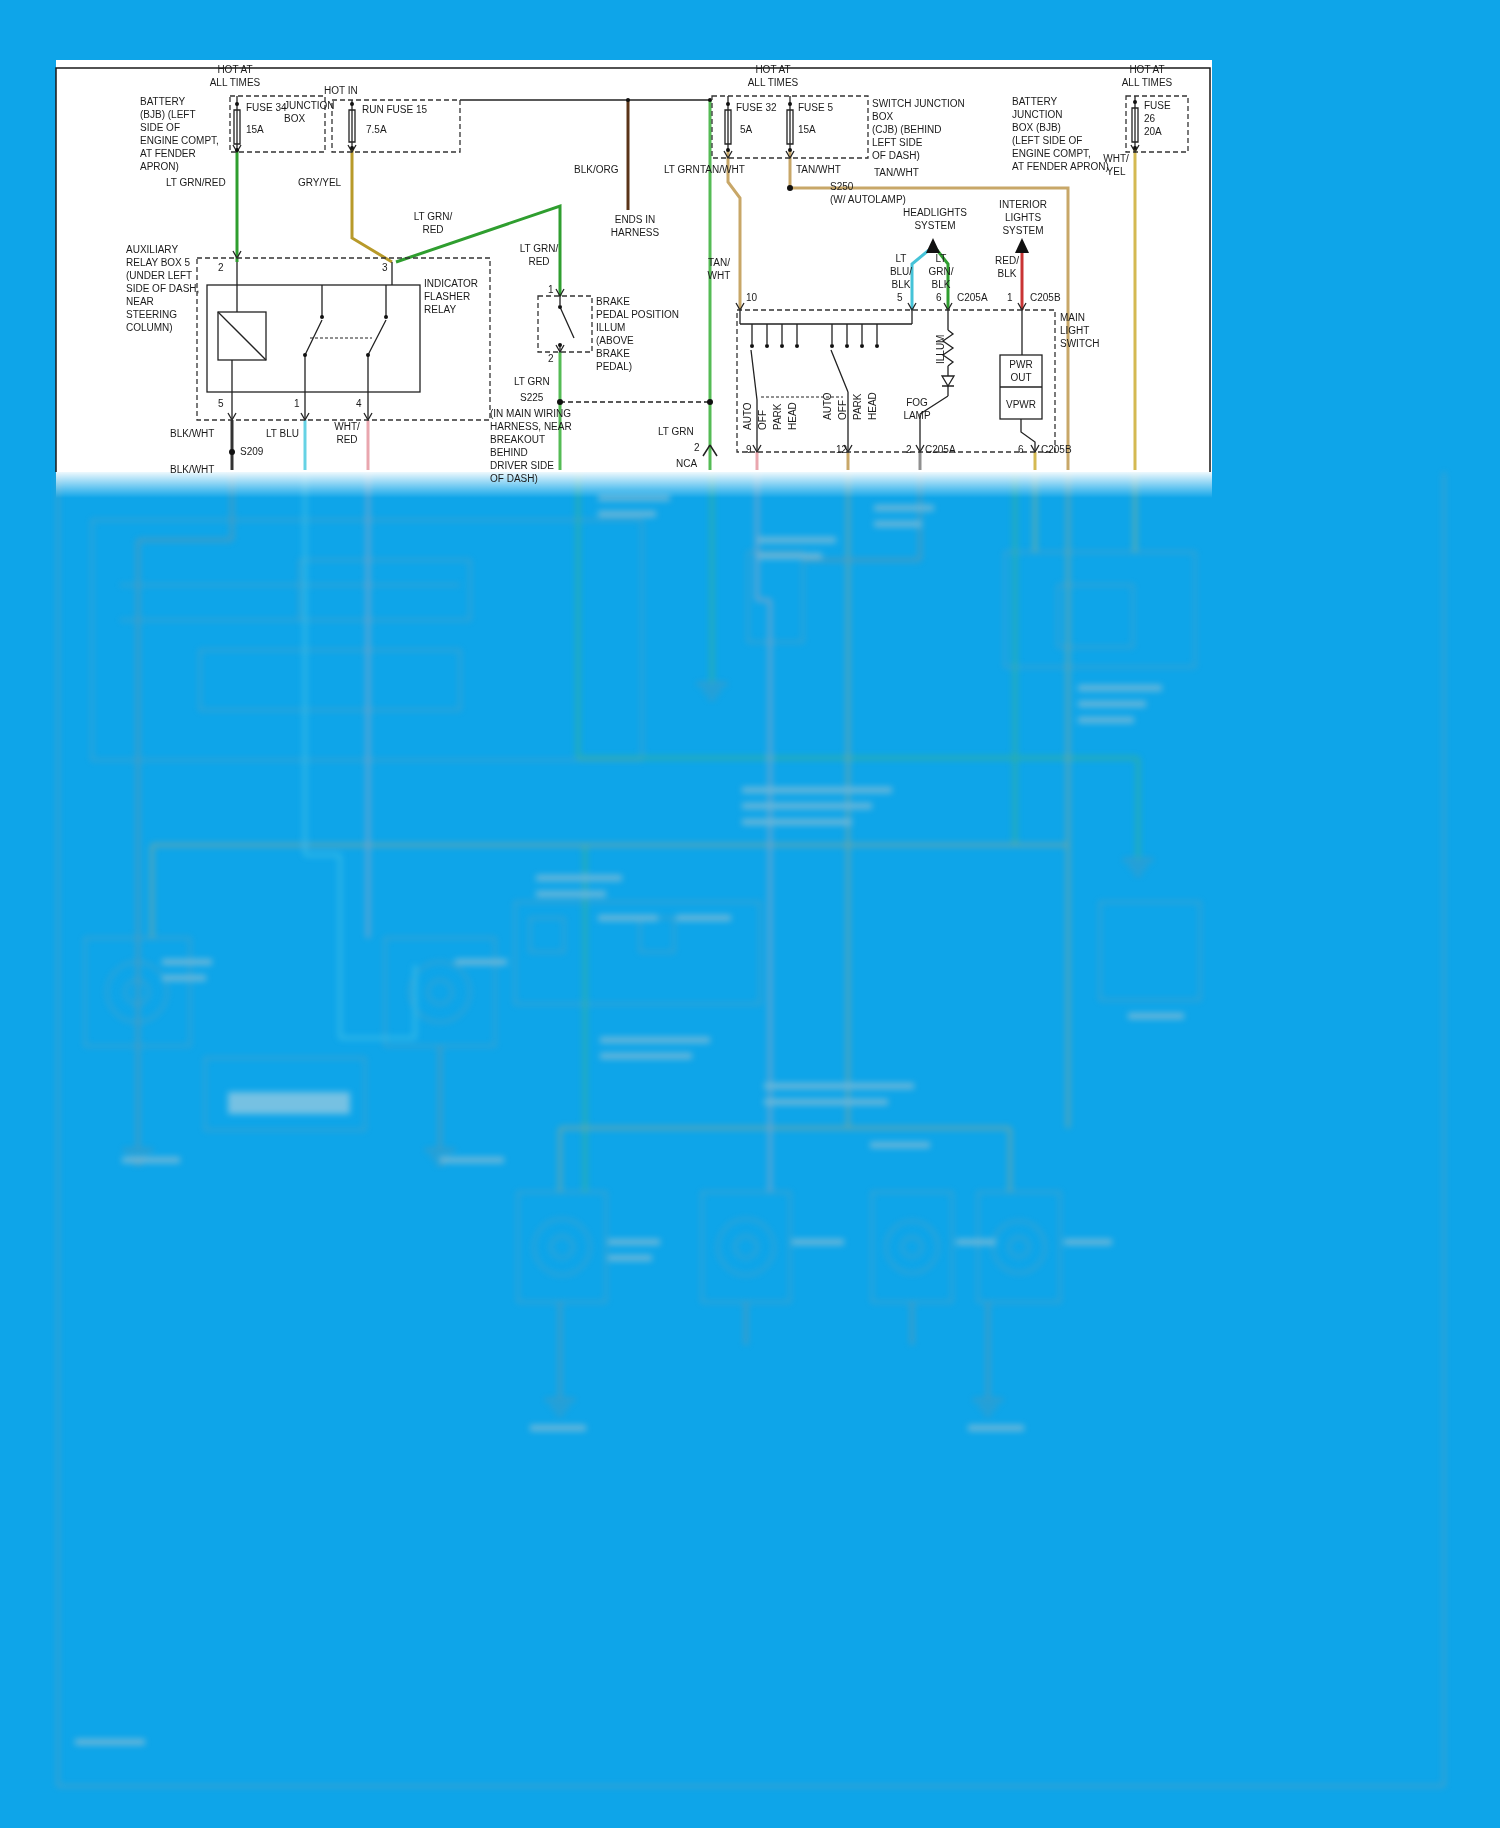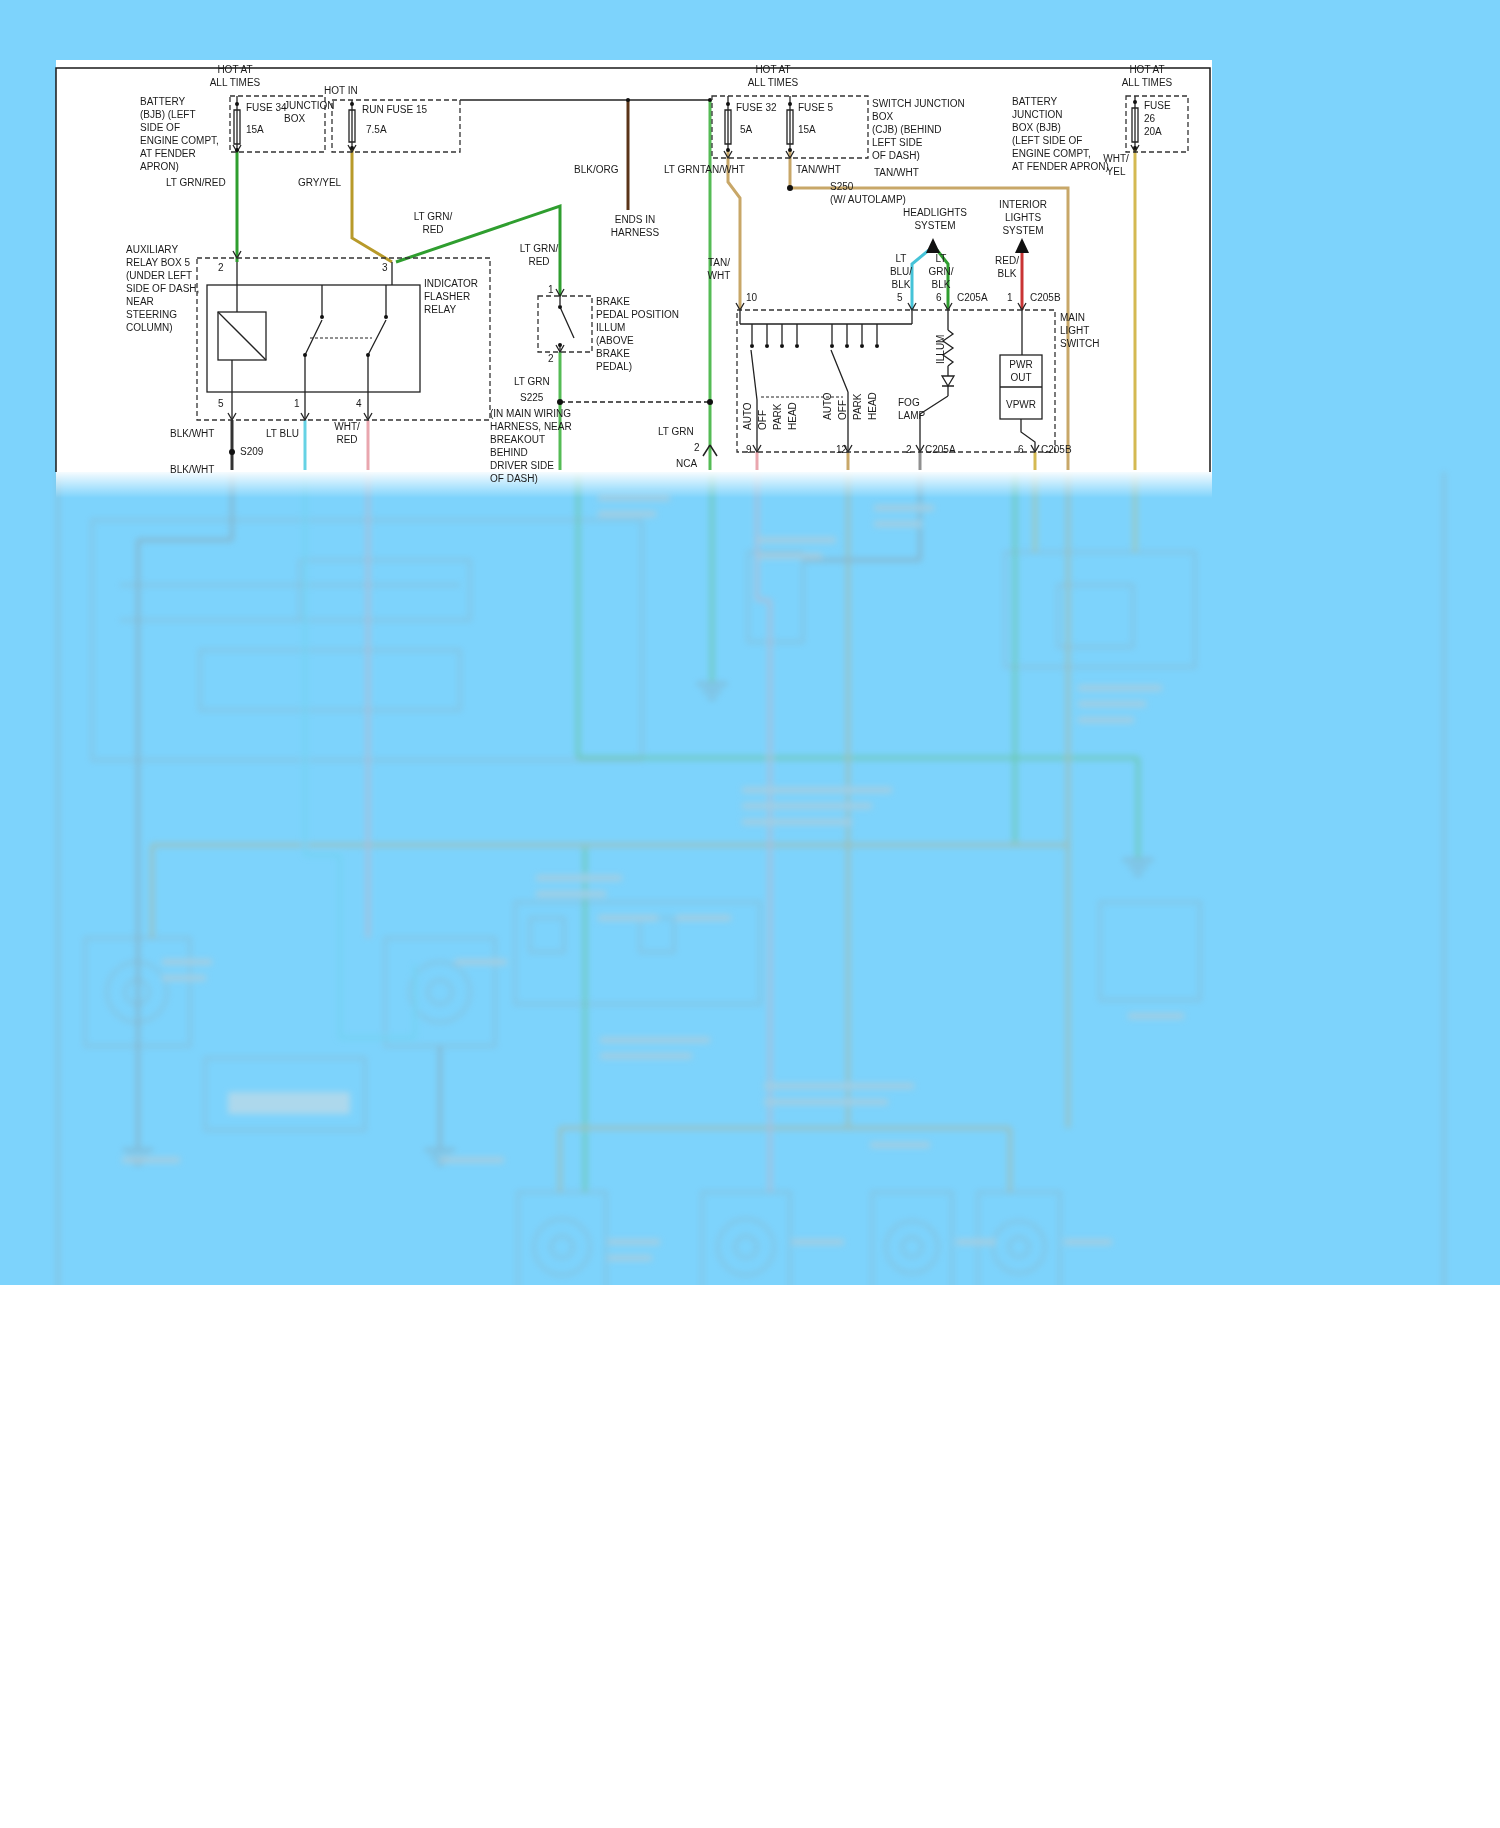--- a/index.html
+++ b/index.html
@@ -1,16 +1,16 @@
 <!DOCTYPE html>
 <html><head>
 <meta charset="utf-8">
 <style>
   html,body{margin:0;padding:0;background:#fff;}
-  .page{position:relative;width:1500px;height:1285px;background:#7dd3fc;overflow:hidden;
+  .page{position:relative;width:1500px;height:1828px;background:#0ea5e9;overflow:hidden;
         font-family:"Liberation Sans",sans-serif;}
   .page svg{position:absolute;left:0;top:0;}
   .labels{position:absolute;left:0;top:0;width:1500px;height:1828px;pointer-events:none;}
   .lbl{position:absolute;font:10px/1.3 "Liberation Sans",sans-serif;color:#1a1a1a;
        white-space:pre-line;}
   .rot{transform:rotate(-90deg);transform-origin:0 0;white-space:nowrap;}
 </style>
 </head>
 <body>
 
@@ -272,21 +272,21 @@
 SWITCH</div>
   <div class="lbl rot" style="left:741px;top:430px">AUTO</div>
   <div class="lbl rot" style="left:756px;top:430px">OFF</div>
   <div class="lbl rot" style="left:771px;top:430px">PARK</div>
   <div class="lbl rot" style="left:786px;top:430px">HEAD</div>
   <div class="lbl rot" style="left:821px;top:420px">AUTO</div>
   <div class="lbl rot" style="left:836px;top:420px">OFF</div>
   <div class="lbl rot" style="left:851px;top:420px">PARK</div>
   <div class="lbl rot" style="left:866px;top:420px">HEAD</div>
   <div class="lbl rot" style="left:934px;top:364px">ILLUM</div>
-  <div class="lbl" style="left:898px;top:396px;width:38px;text-align:left">FOG
+  <div class="lbl" style="left:898px;top:396px;width:38px;text-align:center">FOG
 LAMP</div>
   <div class="lbl" style="left:1003px;top:358px;width:36px;text-align:center">PWR
 OUT</div>
   <div class="lbl" style="left:1003px;top:398px;width:36px;text-align:center">VPWR</div>
   <div class="lbl" style="left:746px;top:443px">9</div>
   <div class="lbl" style="left:836px;top:443px">12</div>
   <div class="lbl" style="left:906px;top:443px">2</div>
   <div class="lbl" style="left:925px;top:443px">C205A</div>
   <div class="lbl" style="left:1018px;top:443px">6</div>
   <div class="lbl" style="left:1041px;top:443px">C205B</div>

